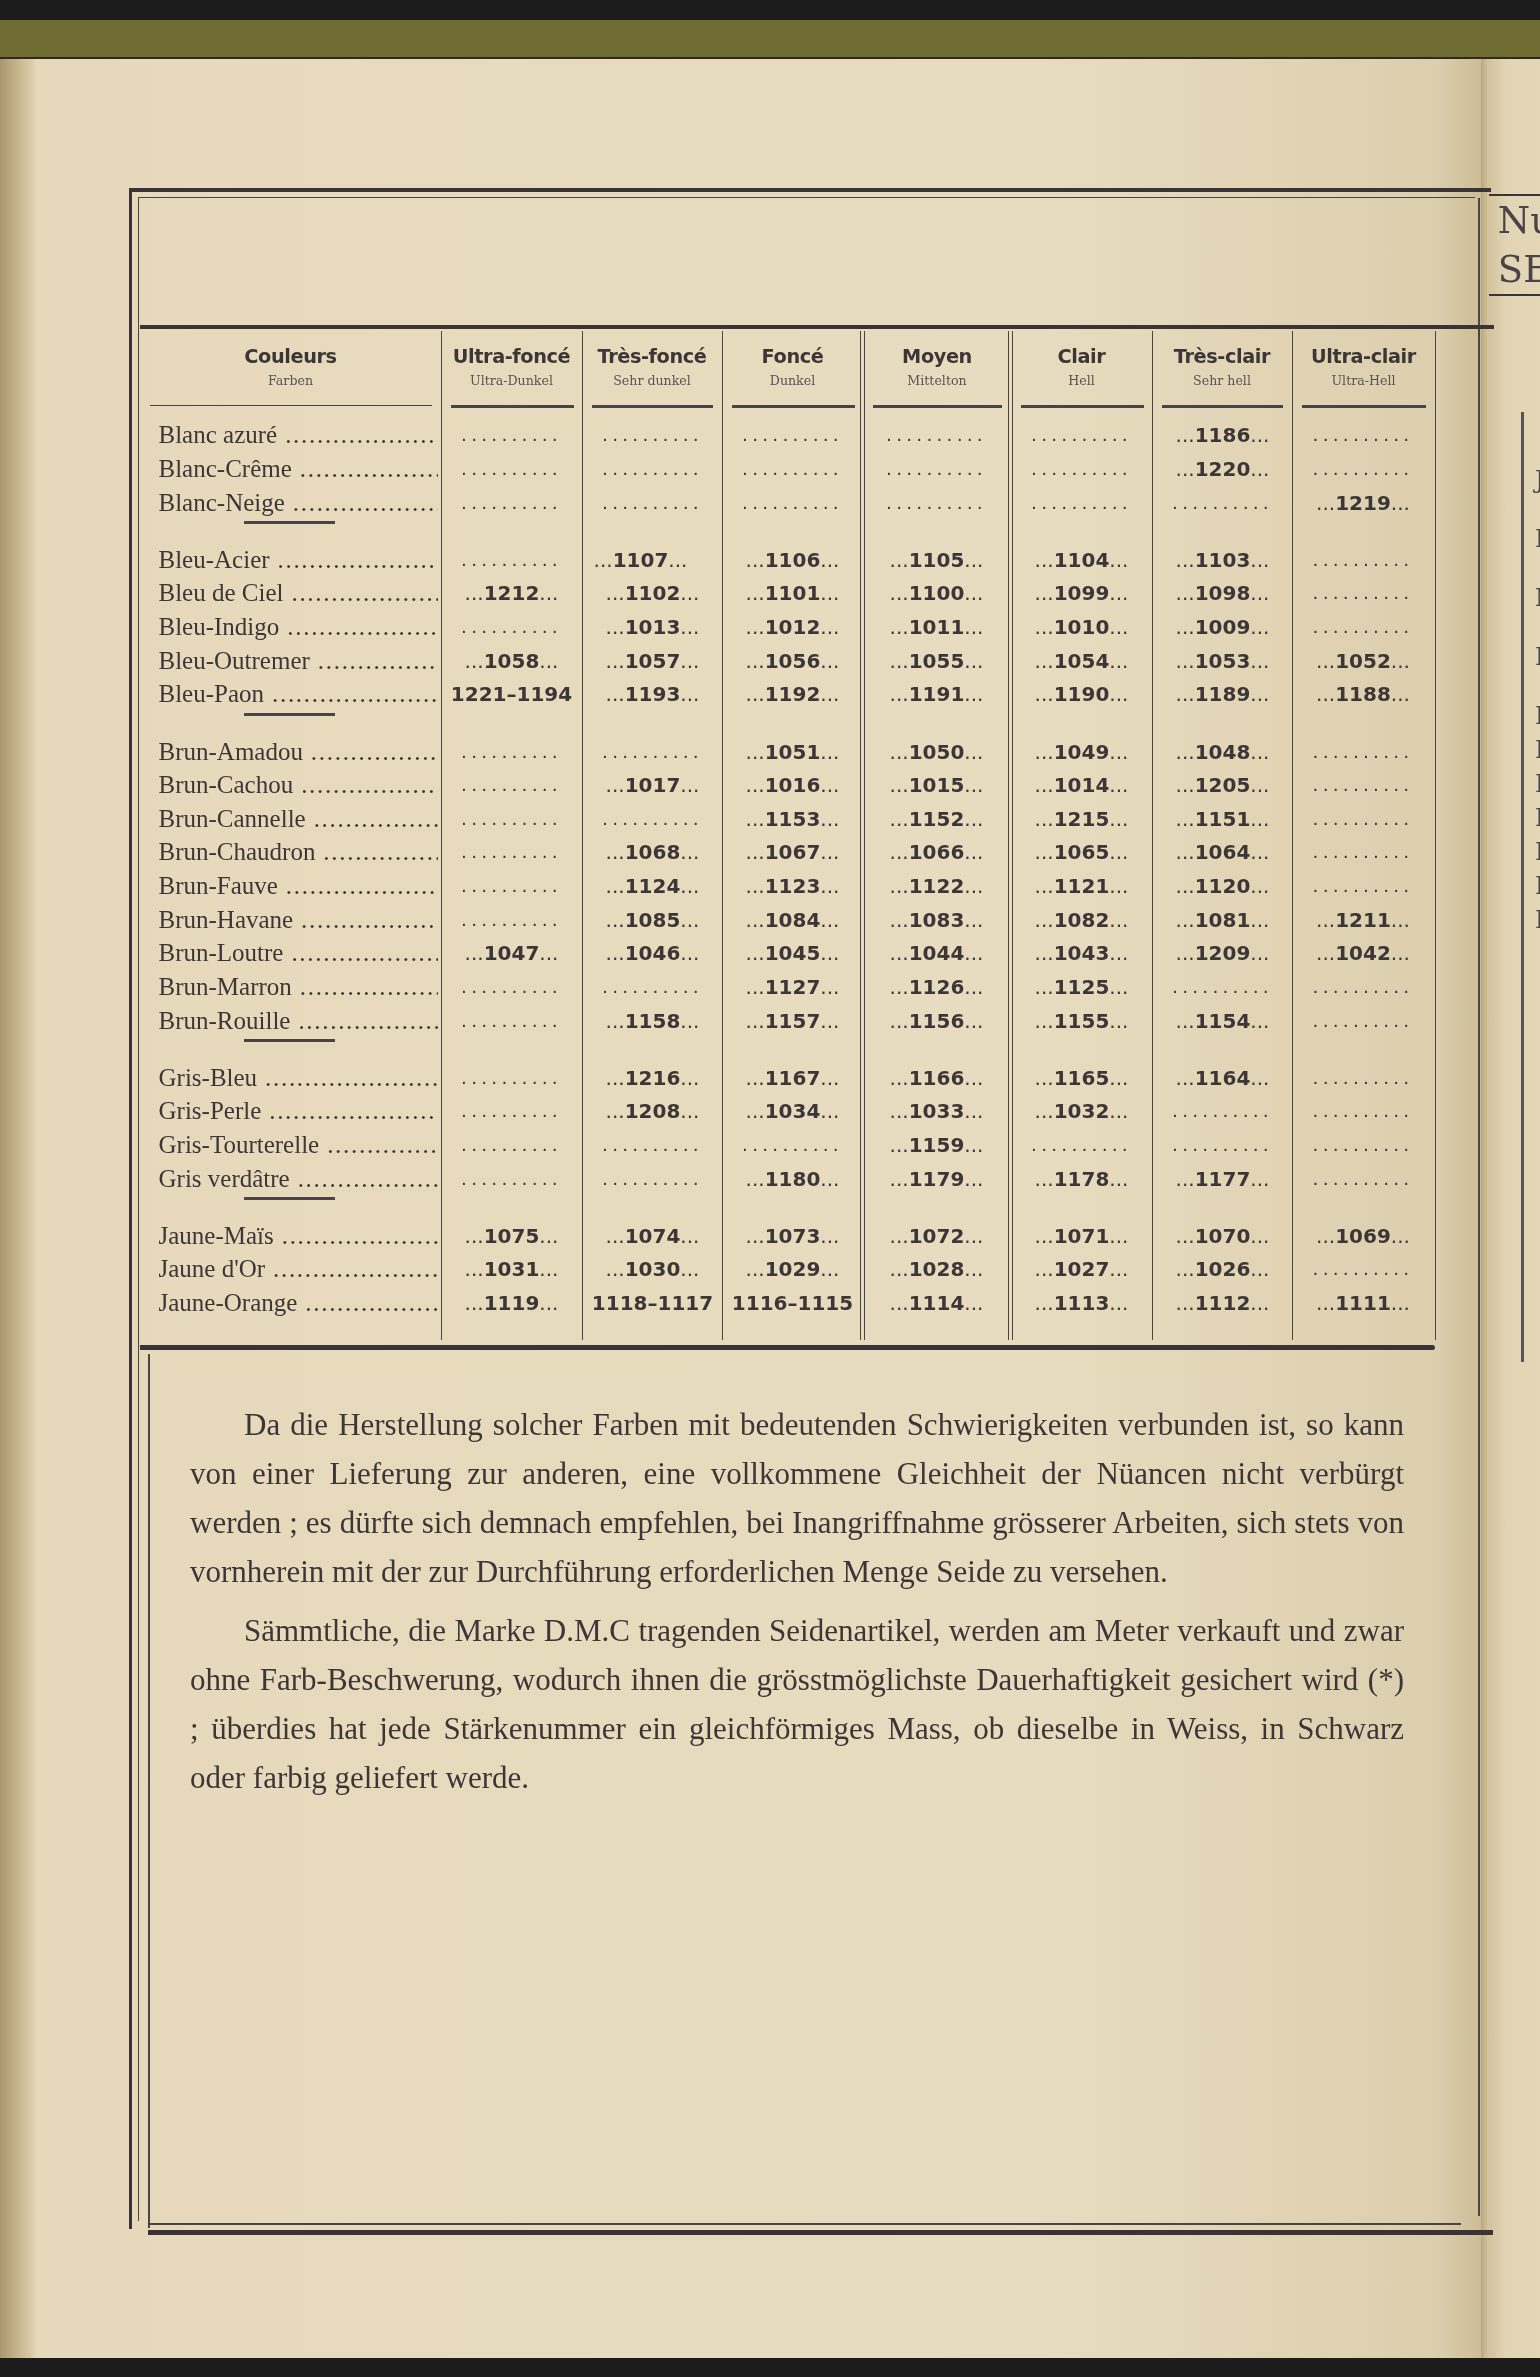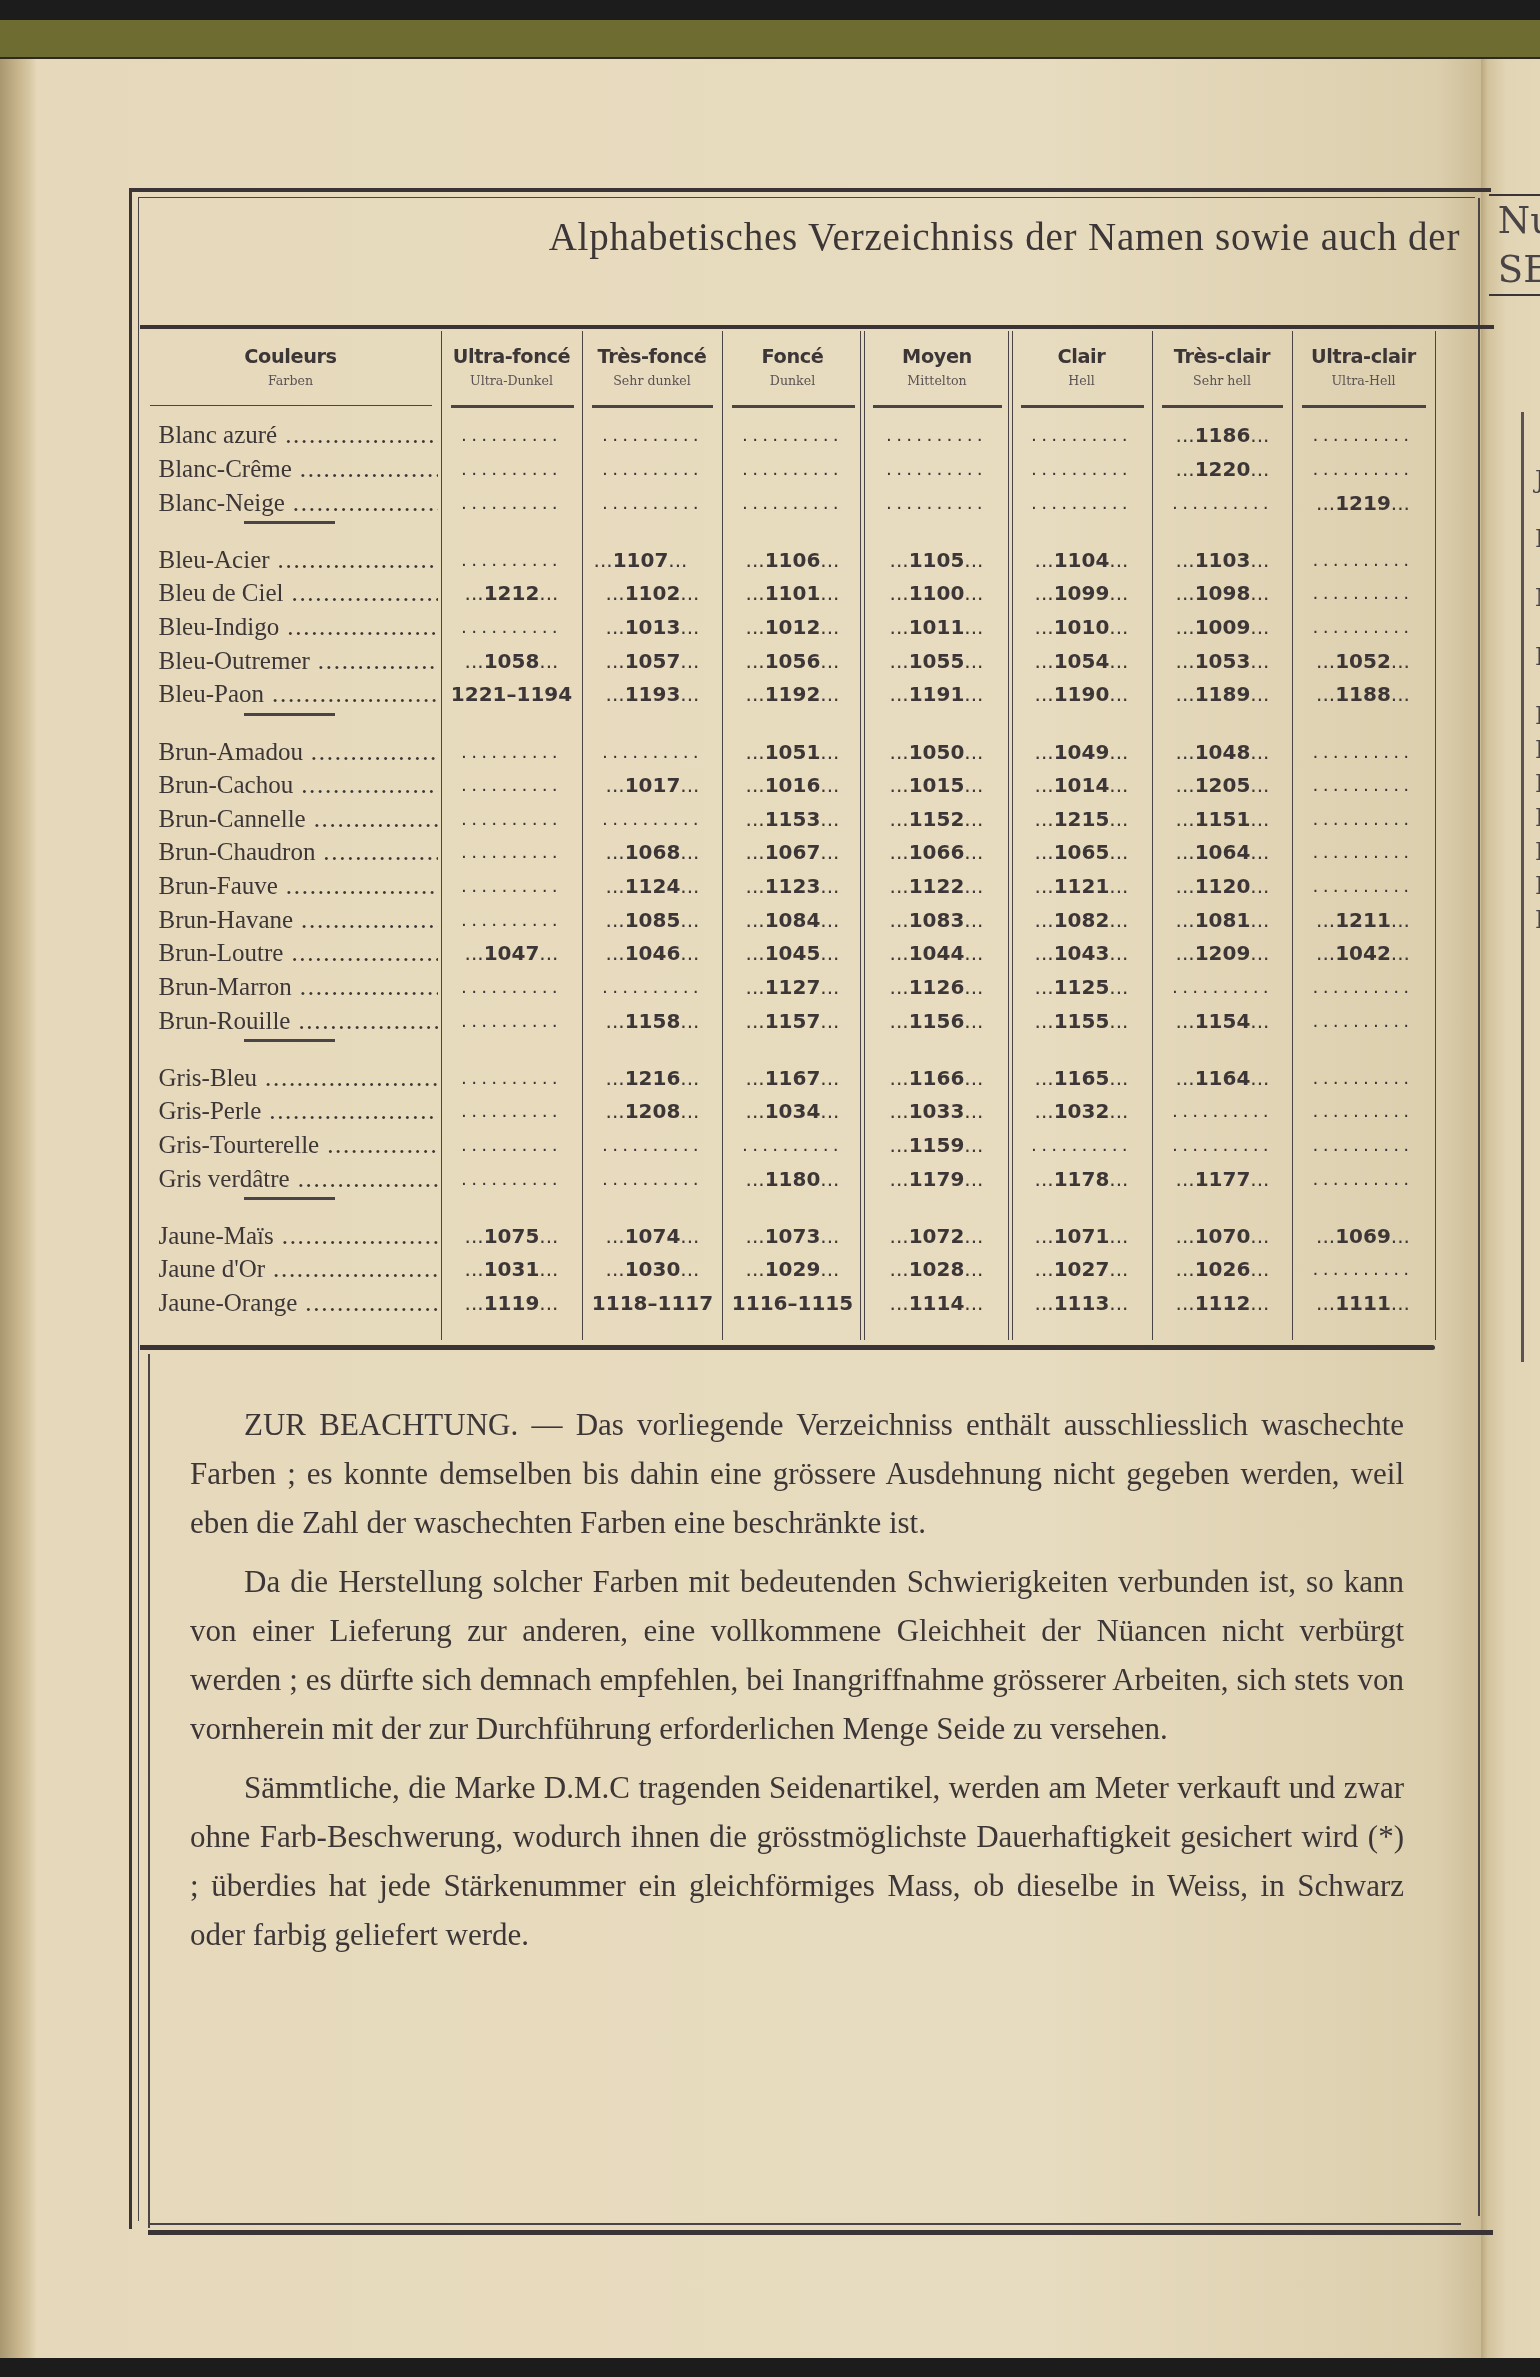--- a/index.html
+++ b/index.html
@@ -142,21 +142,20 @@
       <div style="margin-bottom: 0px;">F</div>
       <div style="margin-bottom: 0px;">F</div>
     </div>
 </div>
 
 <div class="frame"></div>
 <div class="frame-inner"></div>
 <div class="tbl-vline-right"></div>
 
 <div class="title-block">
-  <div class="title-line1">Alphabetisches Verzeichniss der Namen sowie auch der</div>
 </div>
 <div class="title-rule"></div>
 
 <div class="tbl" id="tbl">
     <div class="col-line" style="left: 301px;"></div>
     <div class="col-line" style="left: 442px;"></div>
     <div class="col-line" style="left: 582px;"></div>
     <div class="col-line double" style="left: 720px;"></div>
     <div class="col-line double" style="left: 868px;"></div>
     <div class="col-line" style="left: 1012px;"></div>
@@ -444,19 +443,18 @@
       <div class="cell" style="left: 726px; width: 141px;"><span style="font-weight: normal;">...</span><span>1114</span><span style="font-weight: normal;">...</span></div>
       <div class="cell" style="left: 874px; width: 135px;"><span style="font-weight: normal;">...</span><span>1113</span><span style="font-weight: normal;">...</span></div>
       <div class="cell" style="left: 1016px; width: 133px;"><span style="font-weight: normal;">...</span><span>1112</span><span style="font-weight: normal;">...</span></div>
       <div class="cell" style="left: 1155px; width: 136px;"><span style="font-weight: normal;">...</span><span>1111</span><span style="font-weight: normal;">...</span></div>
     </div>
   </div>
 <div class="tbl-bottom"></div>
 
 <div class="note-vline-left"></div>
 <div class="note">
-  <p>ZUR BEACHTUNG. — Das vorliegende Verzeichniss enthält ausschliesslich waschechte Farben ; es konnte demselben bis dahin eine grössere Ausdehnung nicht gegeben werden, weil eben die Zahl der waschechten Farben eine beschränkte ist.</p>
   <p>Da die Herstellung solcher Farben mit bedeutenden Schwierigkeiten verbunden ist, so kann von einer Lieferung zur anderen, eine vollkommene Gleichheit der Nüancen nicht verbürgt werden ; es dürfte sich demnach empfehlen, bei Inangriffnahme grösserer Arbeiten, sich stets von vornherein mit der zur Durchführung erforderlichen Menge Seide zu versehen.</p>
   <p>Sämmtliche, die Marke D.M.C tragenden Seidenartikel, werden am Meter verkauft und zwar ohne Farb-Beschwerung, wodurch ihnen die grösstmöglichste Dauerhaftigkeit gesichert wird (*) ; überdies hat jede Stärkenummer ein gleichförmiges Mass, ob dieselbe in Weiss, in Schwarz oder farbig geliefert werde.</p>
 </div>
 <div class="note-frame-bottom"></div>
 <div class="note-frame-bottom2"></div>
 
 
 </body></html>

